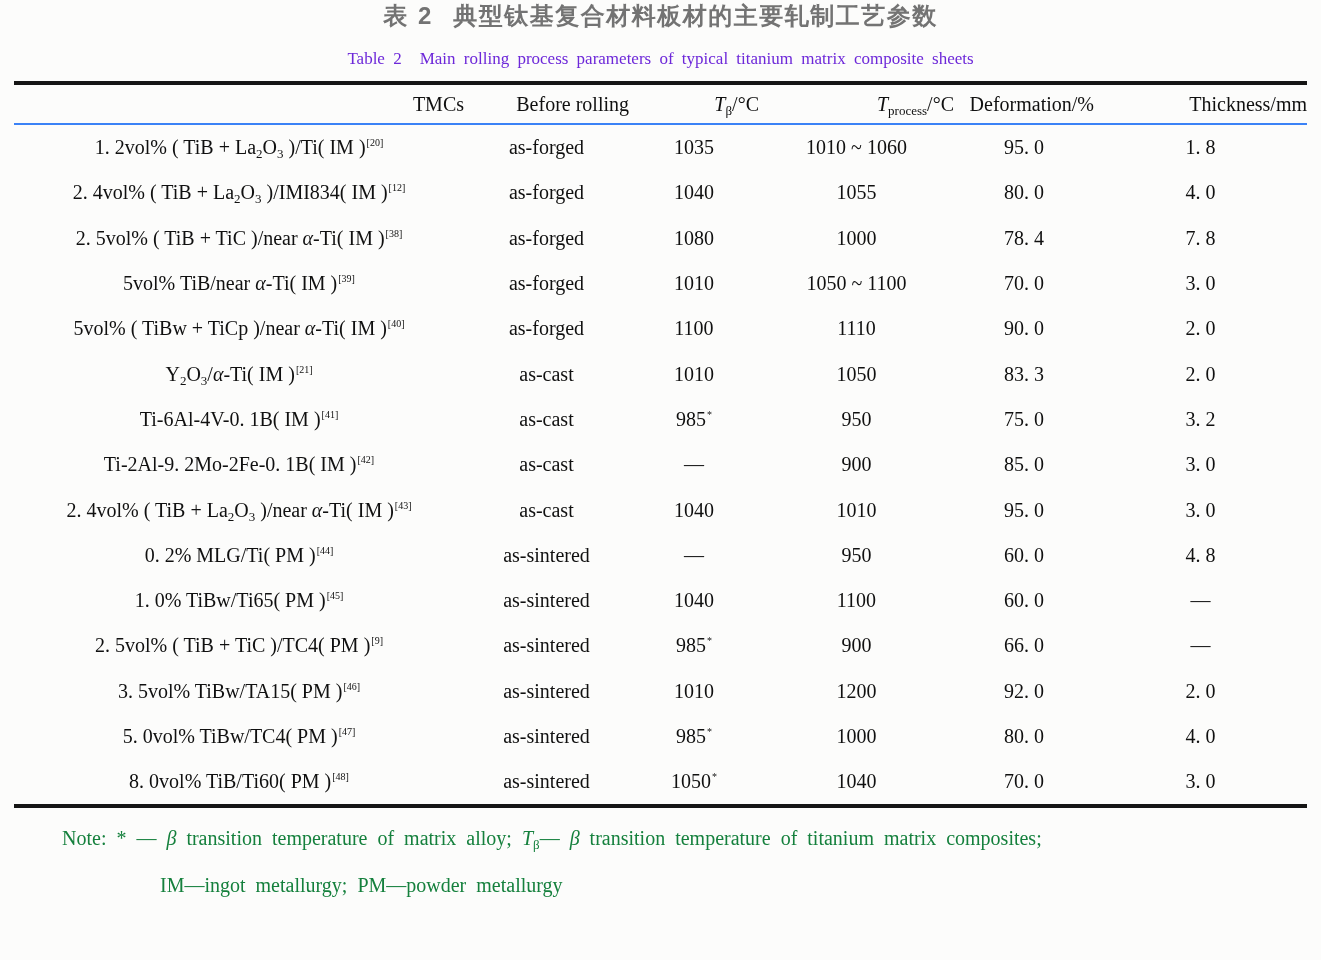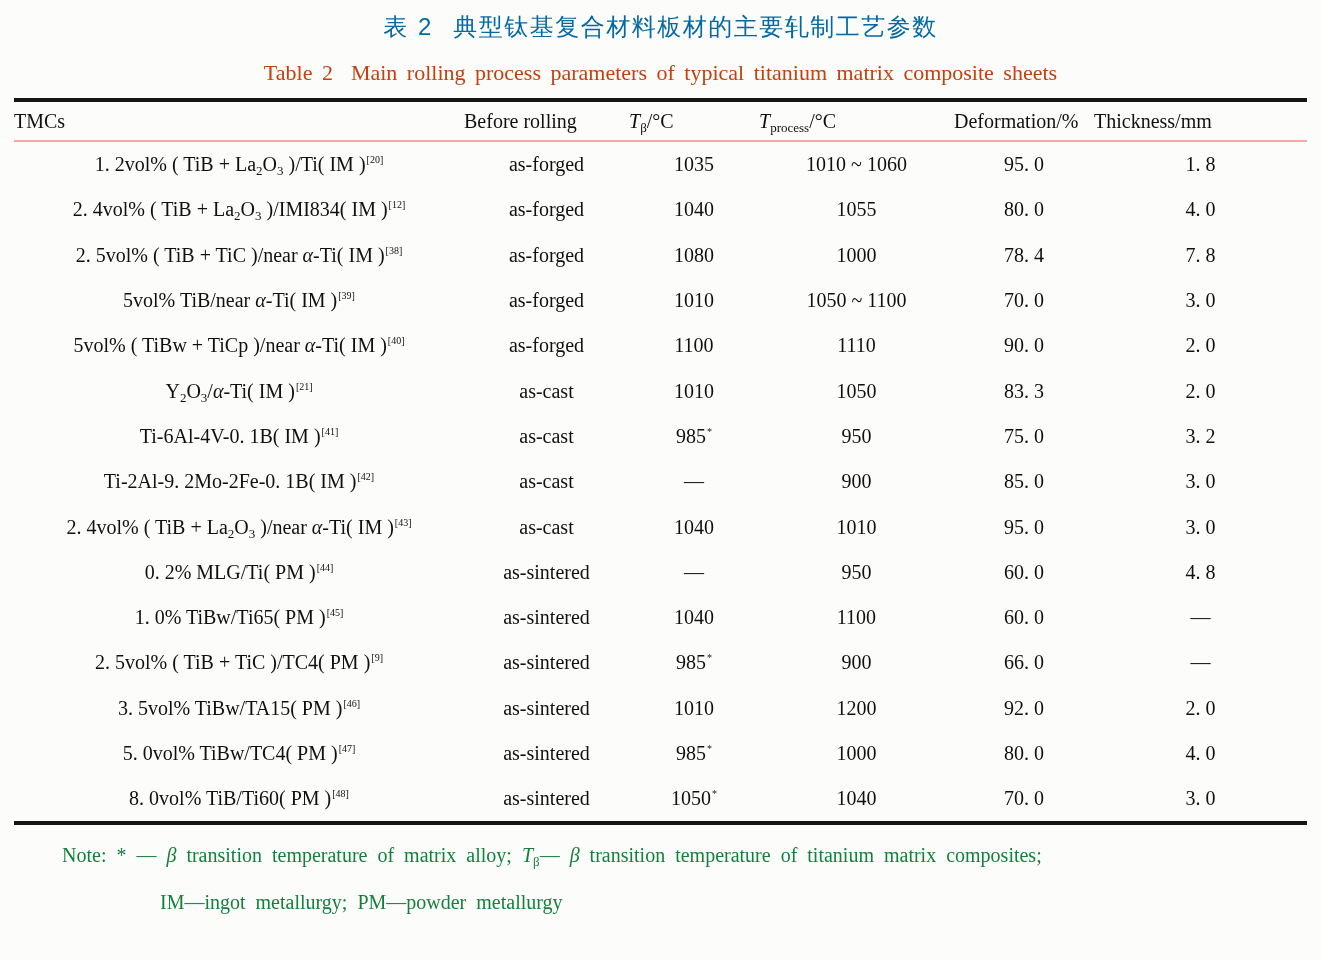--- a/index.html
+++ b/index.html
@@ -14,53 +14,52 @@
     font-family: "Liberation Serif", serif;
     overflow: hidden;
     position: relative;
   }
   .page {
     width: 1321px;
     height: 960px;
   }
   
   .title-cn {
-    padding-top: 11px;
     text-align: center;
     font-family: "Liberation Sans", sans-serif;
-    font-weight: normal;
+    font-weight: bold;
     font-size: 24px;
     letter-spacing: 1.5px;
-    color: #0369a1;
+    color: #737373;
   }
   .title-cn .title-label { margin-right: 20px; letter-spacing: 2px; }
   .title-en {
     margin-top: 17px;
     text-align: center;
-    font-size: 22px;
+    font-size: 17px;
     word-spacing: 4px;
-    color: #c2410c;
+    color: #6d28d9;
   }
   .title-en .title-label { margin-right: 18px; }
   
   table.params {
     border-collapse: collapse;
     table-layout: fixed;
     width: 1293px;
     margin: 12px 0 0 14px;
     border-top: 4px solid #151515;
     border-bottom: 4px solid #151515;
   }
   table.params thead th {
     font-weight: normal;
     font-size: 20px;
     height: 38px;
-    text-align: left;
+    text-align: right;
     vertical-align: middle;
-    border-bottom: 2px solid #fca5a5;
+    border-bottom: 2px solid #3b82f6;
     white-space: nowrap;
     padding: 0;
   }
   table.params tbody td {
     font-size: 20px;
     height: 45.3px;
     text-align: center;
     vertical-align: middle;
     white-space: nowrap;
     overflow: hidden;

